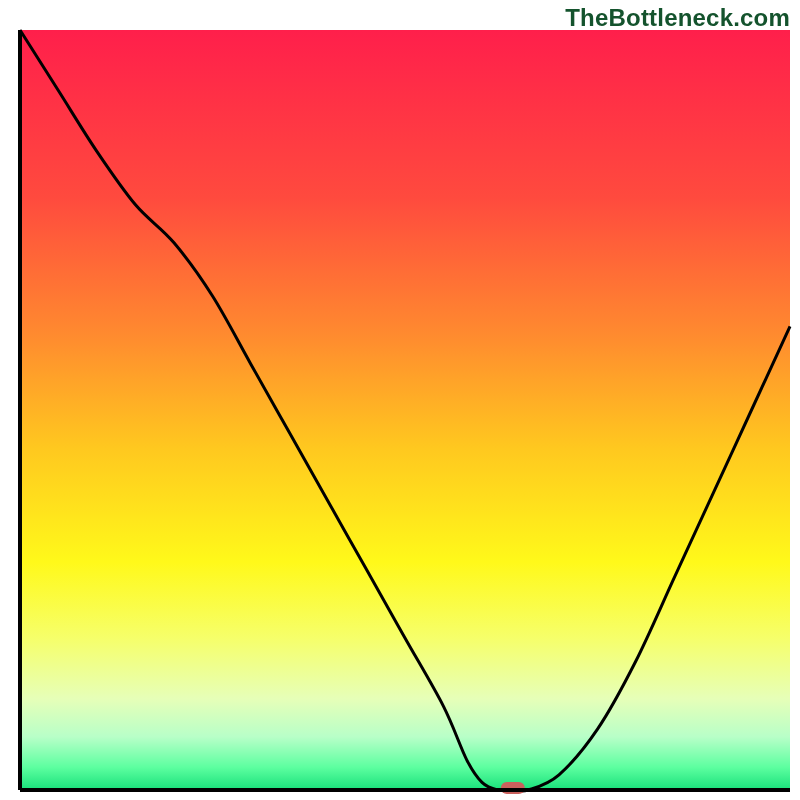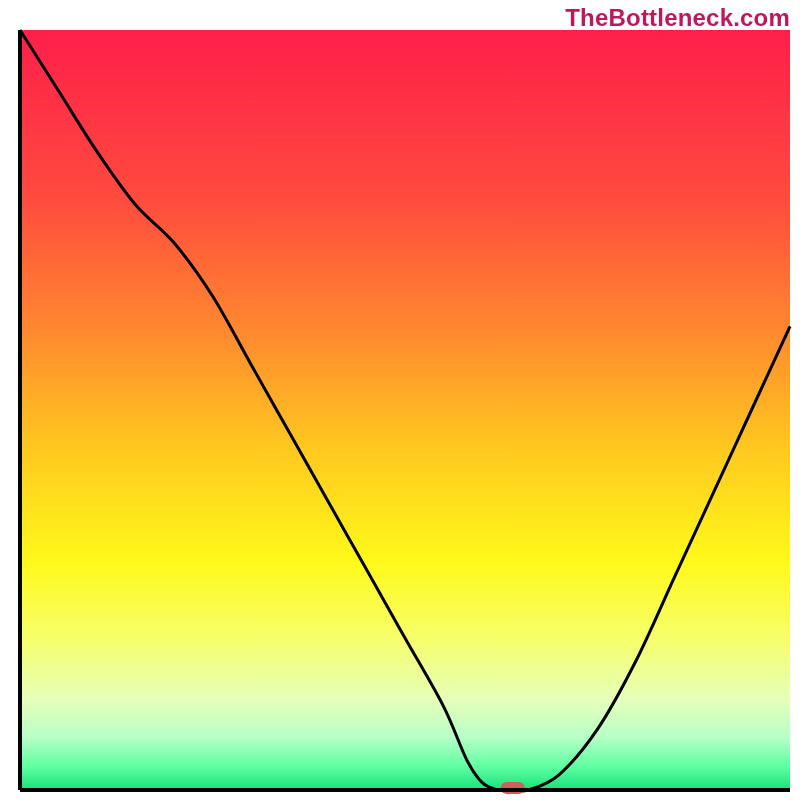--- a/index.html
+++ b/index.html
@@ -14,21 +14,21 @@
     position: relative;
     width: 800px;
     height: 800px;
   }
   .watermark {
     position: absolute;
     top: 4px;
     right: 10px;
     font-size: 24px;
     font-weight: bold;
-    color: #be185d;
+    color: #14532d;
     letter-spacing: 0.2px;
   }
   svg {
     position: absolute;
     top: 0;
     left: 0;
   }
 </style>
 </head>
 <body>

